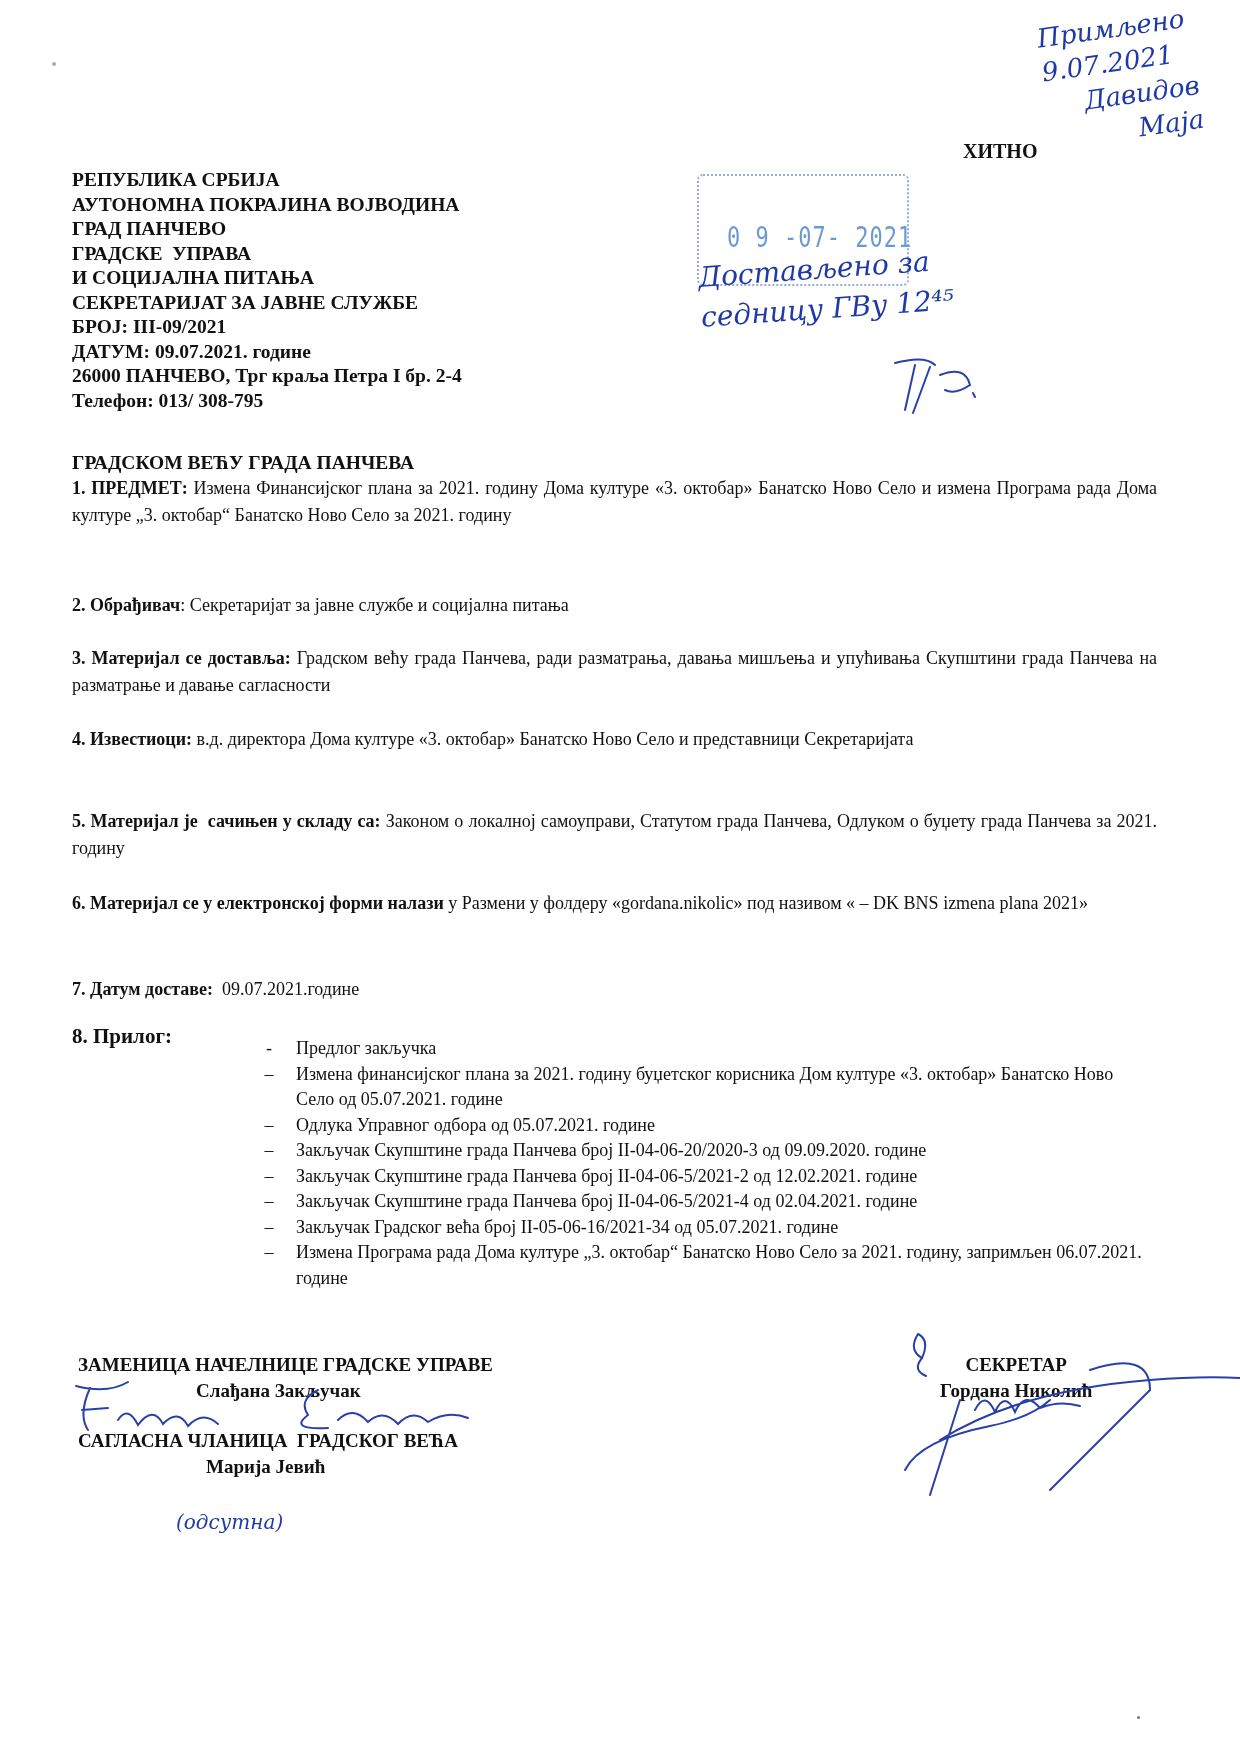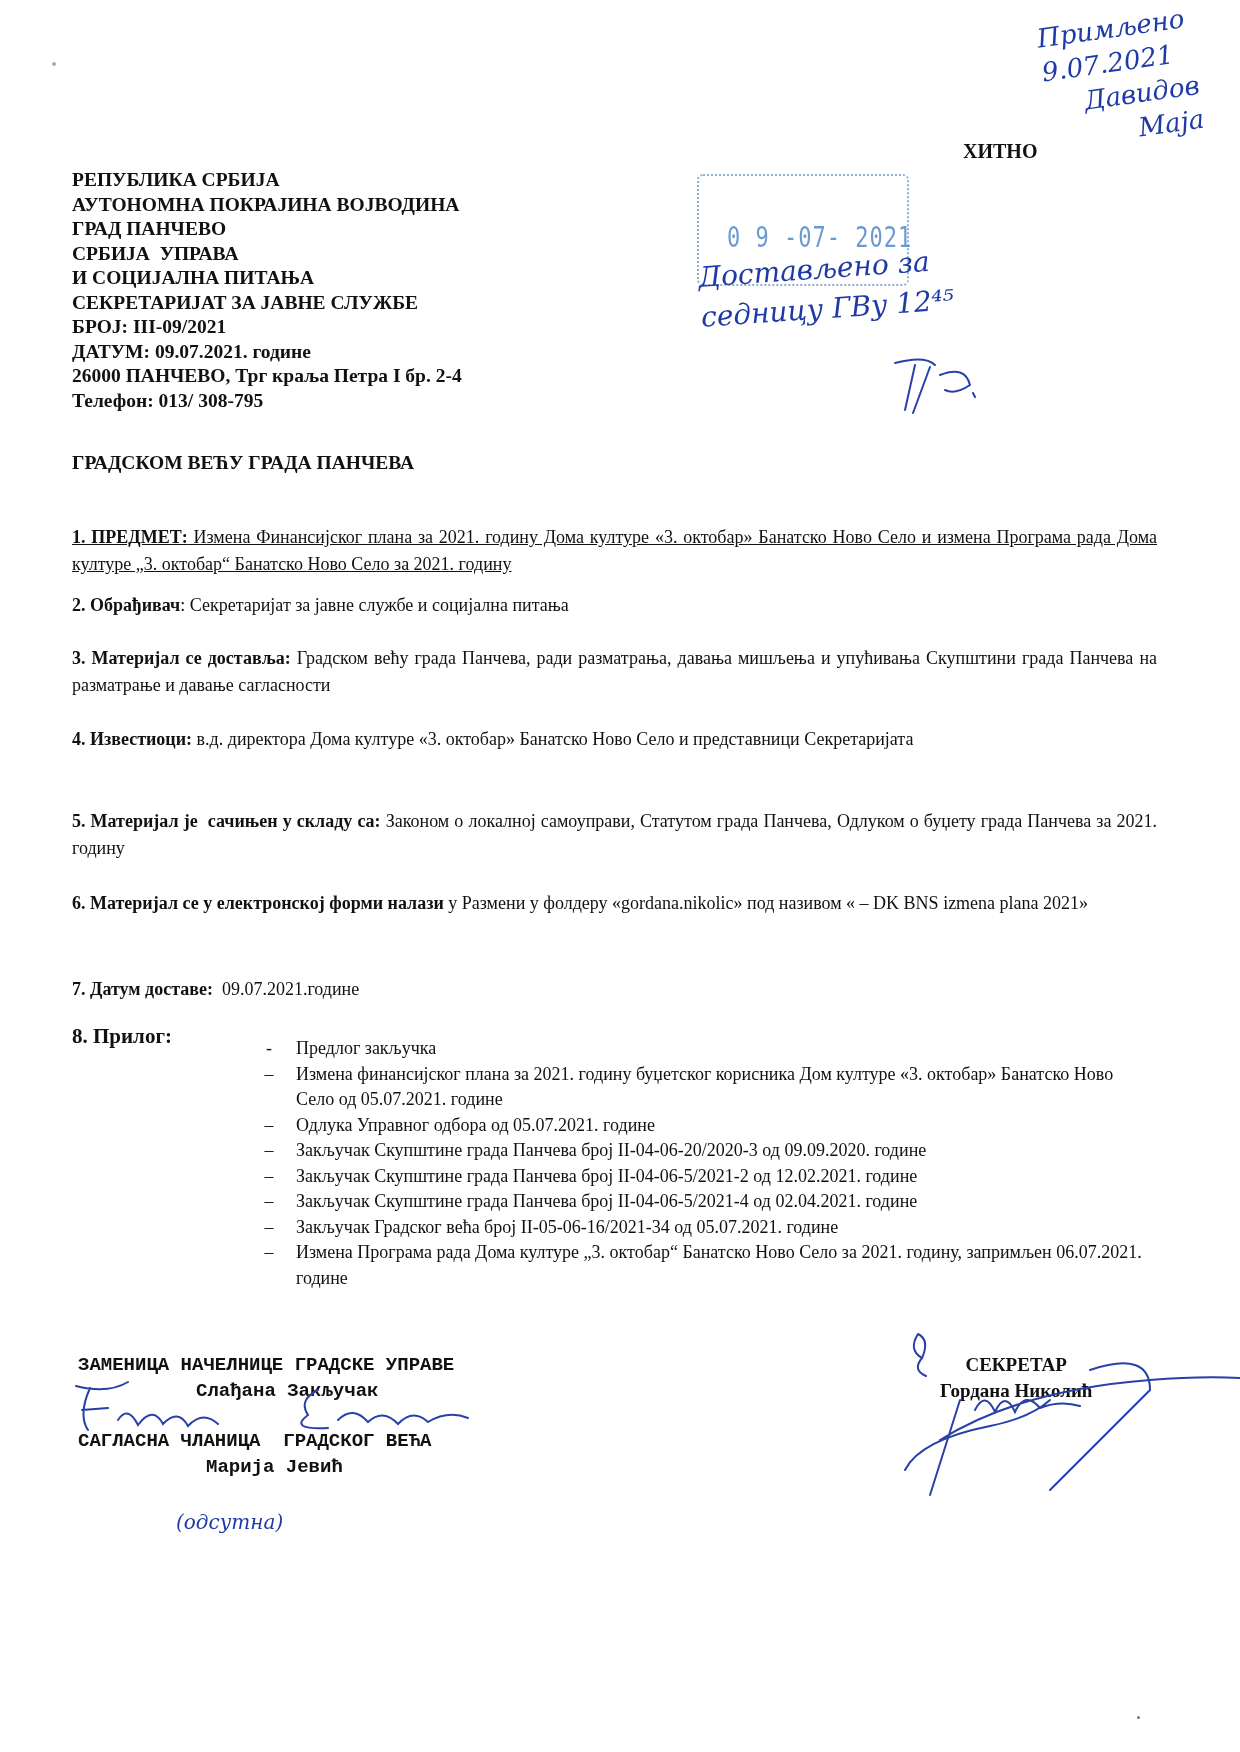--- a/index.html
+++ b/index.html
@@ -11,33 +11,33 @@
   .stamp { left:697px; top:174px; width:208px; height:108px; border:2px dotted #7d9fd0; border-radius:6px; opacity:0.85; }
   .stamp-date { left:727px; top:222px; font-family:"DejaVu Sans Mono", monospace; font-size:22px; color:#6b9ad3; letter-spacing:1px; transform:scaleY(1.25); transform-origin:top left; }
   .hw { color:#1f3aa6; font-family:"DejaVu Serif", serif; font-style:italic; }
   .recipient { left:72px; top:452px; font-weight:bold; font-size:19.5px; }
   .item { left:72px; width:1085px; font-size:18px; line-height:27px; text-align:justify; }
   .item b { font-weight:bold; }
   .att-label { left:72px; top:1024px; font-weight:bold; font-size:21px; }
   .att-list { left:254px; top:1036px; width:900px; font-size:18px; line-height:25.5px; margin:0; padding:0; list-style:none; }
   .att-list li { position:relative; padding-left:42px; }
   .att-list li .dash { position:absolute; left:0; top:0; width:30px; text-align:center; }
-  .sig-left { left:78px; top:1352px; font-weight:bold; font-size:19px; line-height:26px;font-family:Liberation Mono, monospace; }
+  .sig-left { left:78px; top:1352px; font-weight:bold; font-size:19px; line-height:26px; }
   .sig-right { left:940px; top:1352px; font-weight:bold; font-size:19px; line-height:26px; text-align:center; }
   svg.scribble { position:absolute; overflow:visible; }
   svg.scribble path { fill:none; stroke:#2940a8; stroke-width:2; stroke-linecap:round; }
 </style>
 </head>
 <body>
 
 <div class="abs hdr">
   <div>РЕПУБЛИКА СРБИЈА</div>
   <div>АУТОНОМНА ПОКРАЈИНА ВОЈВОДИНА</div>
   <div>ГРАД ПАНЧЕВО</div>
-  <div style="white-space:pre">СРБИЈА  УПРАВА</div>
+  <div style="white-space:pre">ГРАДСКЕ  УПРАВА</div>
   <div>И СОЦИЈАЛНА ПИТАЊА</div>
   <div>СЕКРЕТАРИЈАТ ЗА ЈАВНЕ СЛУЖБЕ</div>
   <div>БРОЈ: III-09/2021</div>
   <div>ДАТУМ: 09.07.2021. године</div>
   <div>26000 ПАНЧЕВО, Трг краља Петра I бр. 2-4</div>
   <div>Телефон: 013/ 308-795</div>
 </div>
 
 <div class="abs urgent">ХИТНО</div>
 
@@ -53,21 +53,21 @@
 <div class="abs hw" style="left:697px; top:258px; font-size:28px; line-height:40px; transform:rotate(-4deg); transform-origin:left top;">
   <div>Достављено за</div>
   <div>седницу ГВу 12⁴⁵</div>
 </div>
 <svg class="scribble" style="left:885px; top:355px;" width="100" height="60">
   <path d="M10 8 Q40 0 50 10 M30 10 L20 55 M45 12 L28 58 M55 20 Q80 10 85 30 Q70 40 60 35 M88 38 L90 42"></path>
 </svg>
 
 <div class="abs recipient">ГРАДСКОМ ВЕЋУ ГРАДА ПАНЧЕВА</div>
 
-<div class="abs item" style="top:524px;text-decoration:underline;"><b>1. ПРЕДМЕТ:</b><span> Измена Финансијског плана за 2021. годину Дома културе  «3. oктобар» Банатско Ново Село и измена Програма рада Дома културе „3. октобар“ Банатско Ново Село за 2021. годину</span></div>
+<div class="abs item" style="top:475px;"><b>1. ПРЕДМЕТ:</b><span> Измена Финансијског плана за 2021. годину Дома културе  «3. oктобар» Банатско Ново Село и измена Програма рада Дома културе „3. октобар“ Банатско Ново Село за 2021. годину</span></div>
 <div class="abs item" style="top:592px;"><b>2. Обрађивач</b><span>: Секретаријат за јавне службе и социјална питања</span></div>
 <div class="abs item" style="top:645px;"><b>3. Материјал се доставља:</b><span> Градском већу града Панчева, ради разматрања, давања мишљења и упућивања Скупштини града Панчева на разматрање и давање сагласности</span></div>
 <div class="abs item" style="top:726px;"><b>4. Известиоци:</b><span> в.д. директора Дома културе «3. октобар» Банатско Ново Село и представници Секретаријата</span></div>
 <div class="abs item" style="top:808px;"><b style="white-space:pre">5. Материјал је  сачињен у складу са:</b><span> Законом о локалној самоуправи, Статутом града Панчева, Одлуком о буџету града Панчева за 2021. годину</span></div>
 <div class="abs item" style="top:890px;"><b>6. Материјал се у електронској форми налази</b><span> у Размени у фолдеру «gordana.nikolic» под називом « – DK BNS izmena plana 2021»</span></div>
 <div class="abs item" style="top:976px;"><b>7. Датум доставе:</b><span style="white-space:pre">  09.07.2021.године</span></div>
 
 <div class="abs att-label">8. Прилог:</div>
 <ul class="abs att-list">
   <li><span class="dash">-</span><span>Предлог закључка</span></li>

